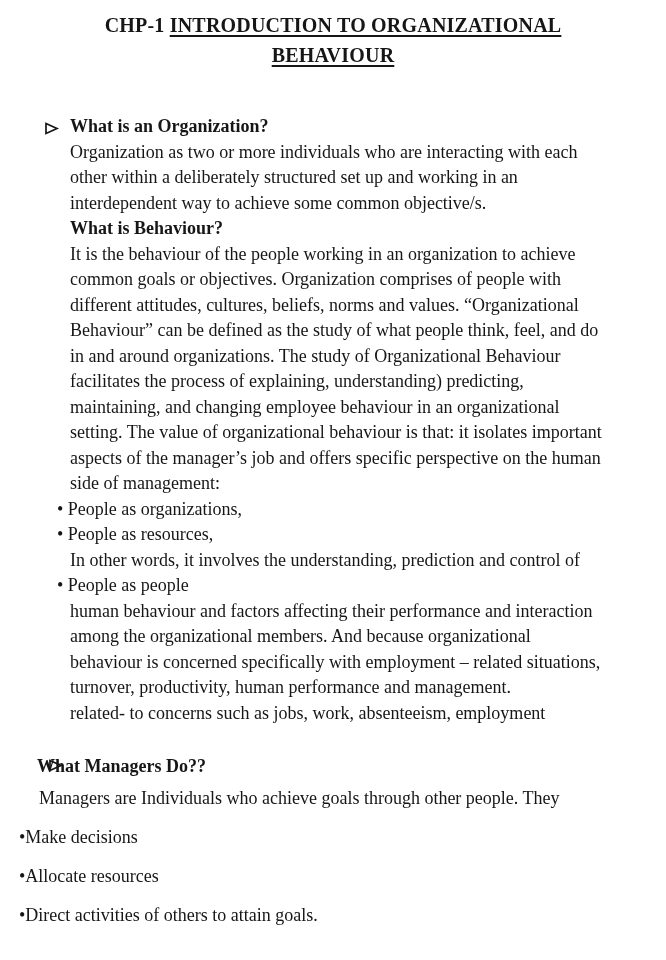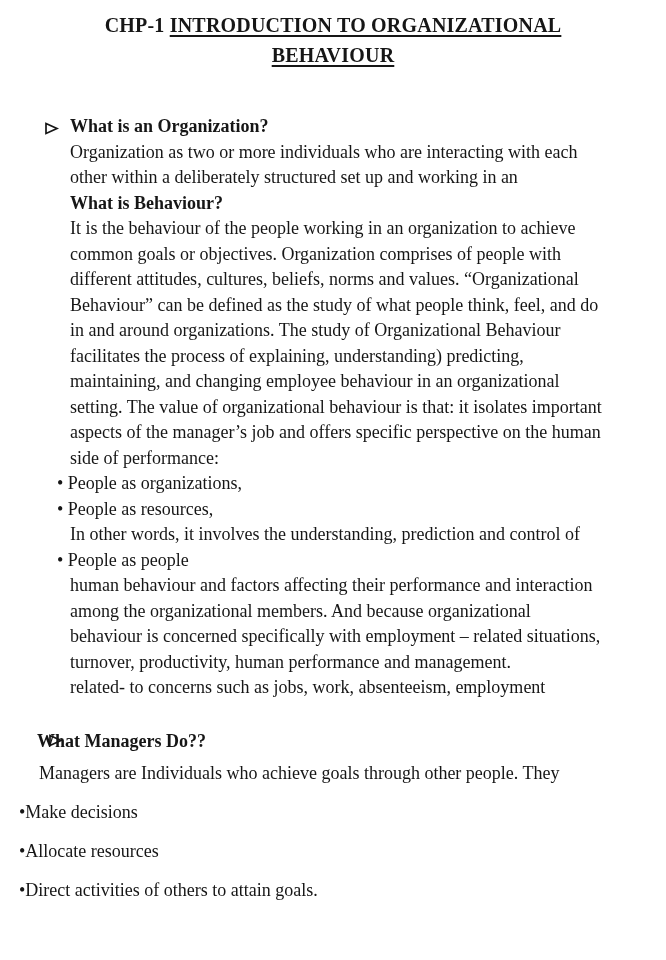--- a/index.html
+++ b/index.html
@@ -61,31 +61,32 @@
     <span class="arrow">
       <svg width="16" height="15" viewBox="0 0 16 15" aria-hidden="true">
         <path d="M2 2.5 L13 7.5 L2 12.5 Z" fill="none" stroke="#161616" stroke-width="1.7" stroke-linejoin="miter"></path>
       </svg>
     </span>
     <div class="lines">
 
     <div class="line heading">What is an Organization?</div>
         <div class="line body">Organization as two or more individuals who are interacting with each</div>
         <div class="line body">other within a deliberately structured set up and working in an</div>
+        <div class="line body">interdependent way to achieve some common objective/s.</div>
         <div class="line heading">What is Behaviour?</div>
         <div class="line body">It is the behaviour of the people working in an organization to achieve</div>
         <div class="line body">common goals or objectives. Organization comprises of people with</div>
         <div class="line body">different attitudes, cultures, beliefs, norms and values. “Organizational</div>
         <div class="line body">Behaviour” can be defined as the study of what people think, feel, and do</div>
         <div class="line body">in and around organizations. The study of Organizational Behaviour</div>
         <div class="line body">facilitates the process of explaining, understanding) predicting,</div>
         <div class="line body">maintaining, and changing employee behaviour in an organizational</div>
         <div class="line body">setting. The value of organizational behaviour is that: it isolates important</div>
         <div class="line body">aspects of the manager’s job and offers specific perspective on the human</div>
-        <div class="line body">side of performance:</div>
+        <div class="line body">side of management:</div>
         <div class="line listitem">• People as organizations,</div>
         <div class="line listitem">• People as resources,</div>
         <div class="line body">In other words, it involves the understanding, prediction and control of</div>
         <div class="line listitem">• People as people</div>
         <div class="line body">human behaviour and factors affecting their performance and interaction</div>
         <div class="line body">among the organizational members. And because organizational</div>
         <div class="line body">behaviour is concerned specifically with employment – related situations,</div>
         <div class="line body">turnover, productivity, human performance and management.</div>
         <div class="line body">related- to concerns such as jobs, work, absenteeism, employment</div>
       </div>

